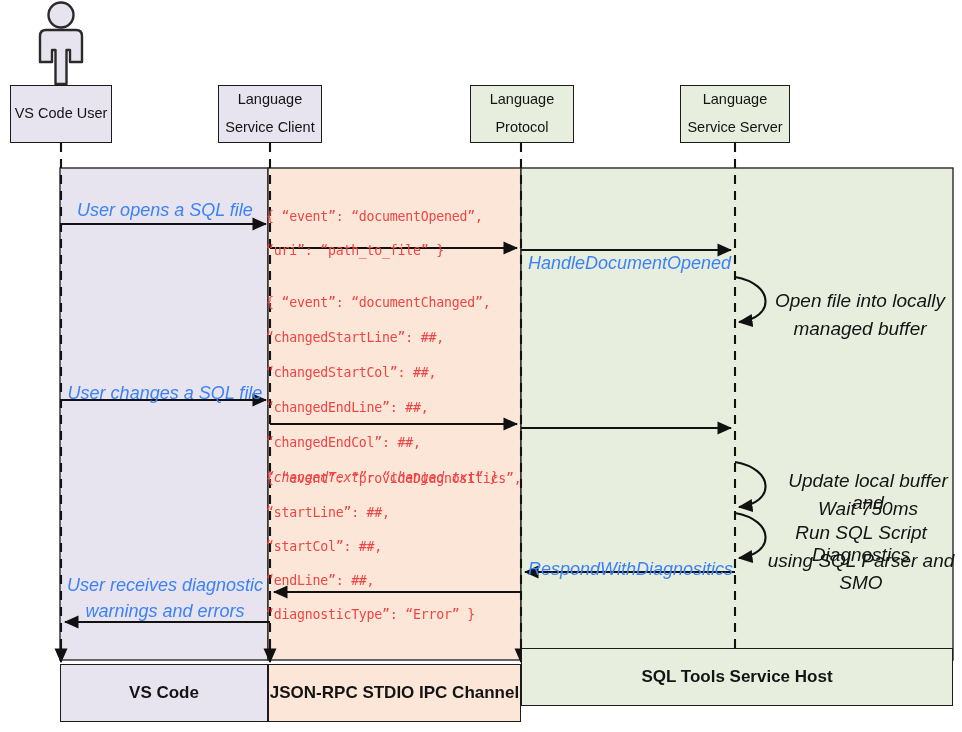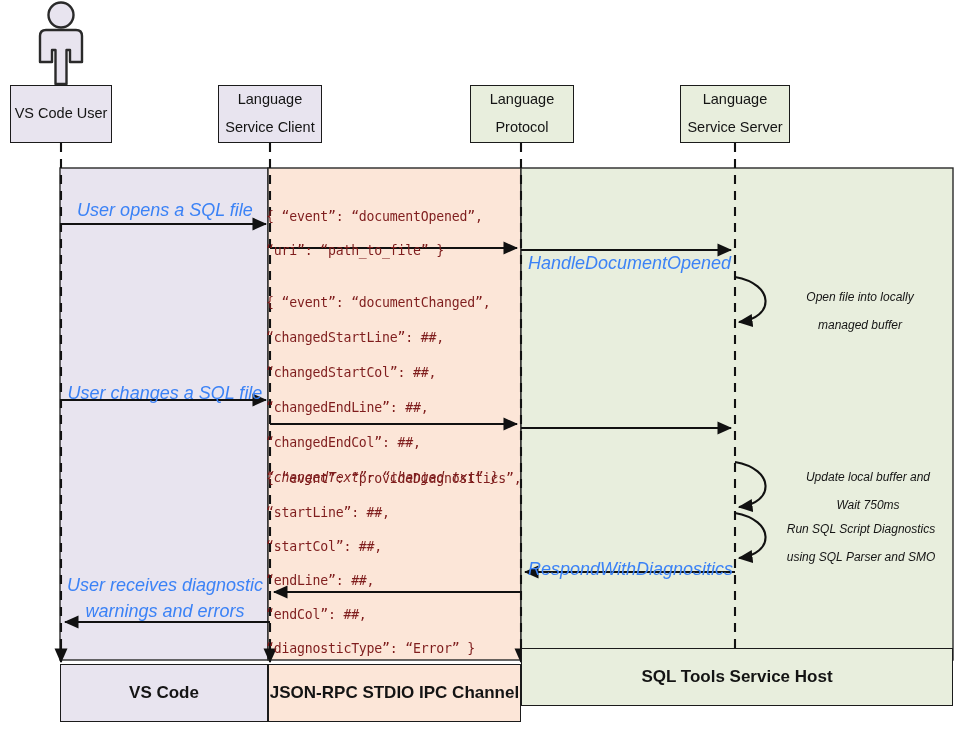--- a/index.html
+++ b/index.html
@@ -65,27 +65,27 @@
   .foot.green { background: #e8eedd; }
 
   .msg-label {
     font-style: italic;
     font-size: 18px;
     color: #3b82f6;
     text-align: center;
   }
   .note-label {
     font-style: italic;
-    font-size: 12px;
+    font-size: 19px;
     color: #141414;
   }
   .code {
     font-family: "DejaVu Sans Mono", monospace;
     font-size: 13.2px;
-    color: #7f1d1d;
+    color: #ef4444;
     letter-spacing: -0.2px;
   }
 </style>
 </head>
 <body>
 
 <div id="canvas">
 
   <svg class="layer" viewBox="0 0 962 732" xmlns="http://www.w3.org/2000/svg">
     <defs>
@@ -187,21 +187,20 @@
     <div class="code" style="height:35px; line-height:35px;">  “changedEndLine”: ##,</div>
     <div class="code" style="height:35px; line-height:35px;">  “changedEndCol”: ##,</div>
     <div class="code" style="height:35px; line-height:35px;font-style:italic;">  “changedText”: “changed txt” }</div>
   </div>
 
   <div style="position:absolute; left:266px; top:462px;">
     <div class="code" style="height:34px; line-height:34px;">{ “event”: “provideDiagnositics”,</div>
     <div class="code" style="height:34px; line-height:34px;">  “startLine”: ##,</div>
     <div class="code" style="height:34px; line-height:34px;">  “startCol”: ##,</div>
     <div class="code" style="height:34px; line-height:34px;">  “endLine”: ##,</div>
-    <div class="code" style="height:34px; line-height:34px;">  “endCol”: ##,</div>
     <div class="code" style="height:34px; line-height:34px;">  “diagnosticType”: “Error” }</div>
   </div>
 
   <div style="position:absolute; left:770px; top:290px; width:180px; text-align:center;">
     <div class="note-label" style="height:28px;">Open file into locally</div>
     <div class="note-label" style="height:28px;">managed buffer</div>
   </div>
 
   <div style="position:absolute; left:778px; top:470px; width:180px; text-align:center;">
     <div class="note-label" style="height:28px;">Update local buffer and</div>

